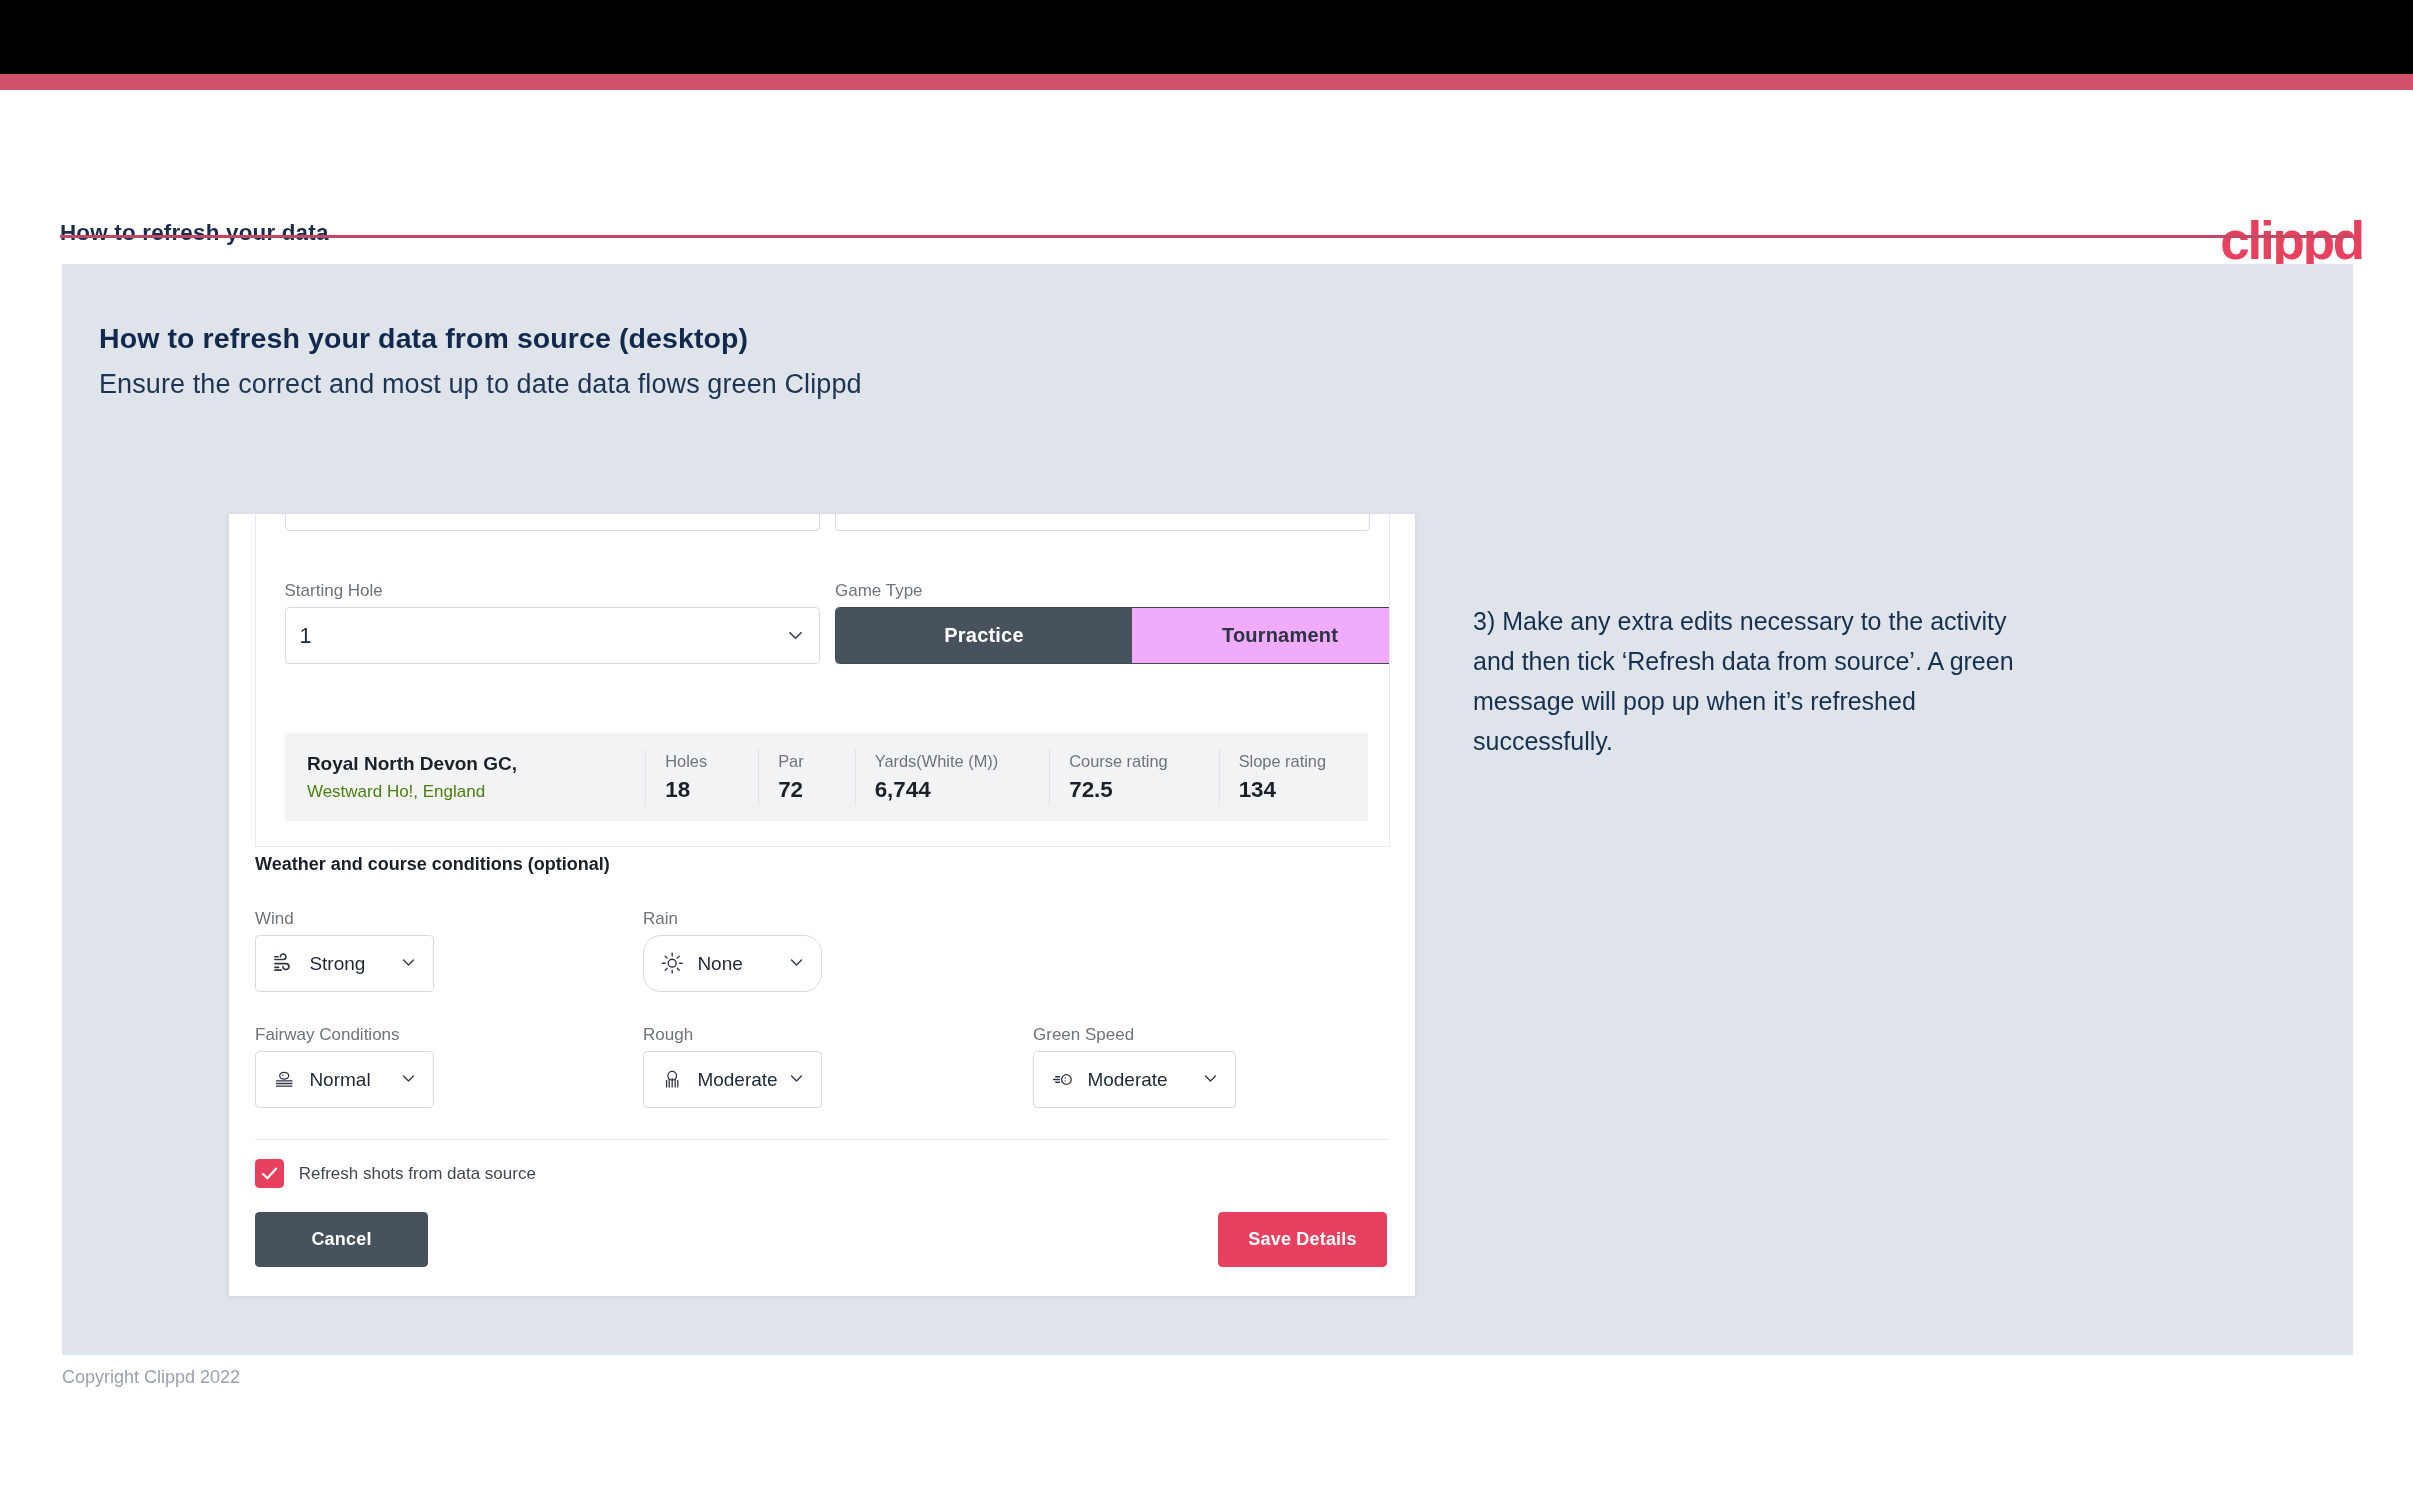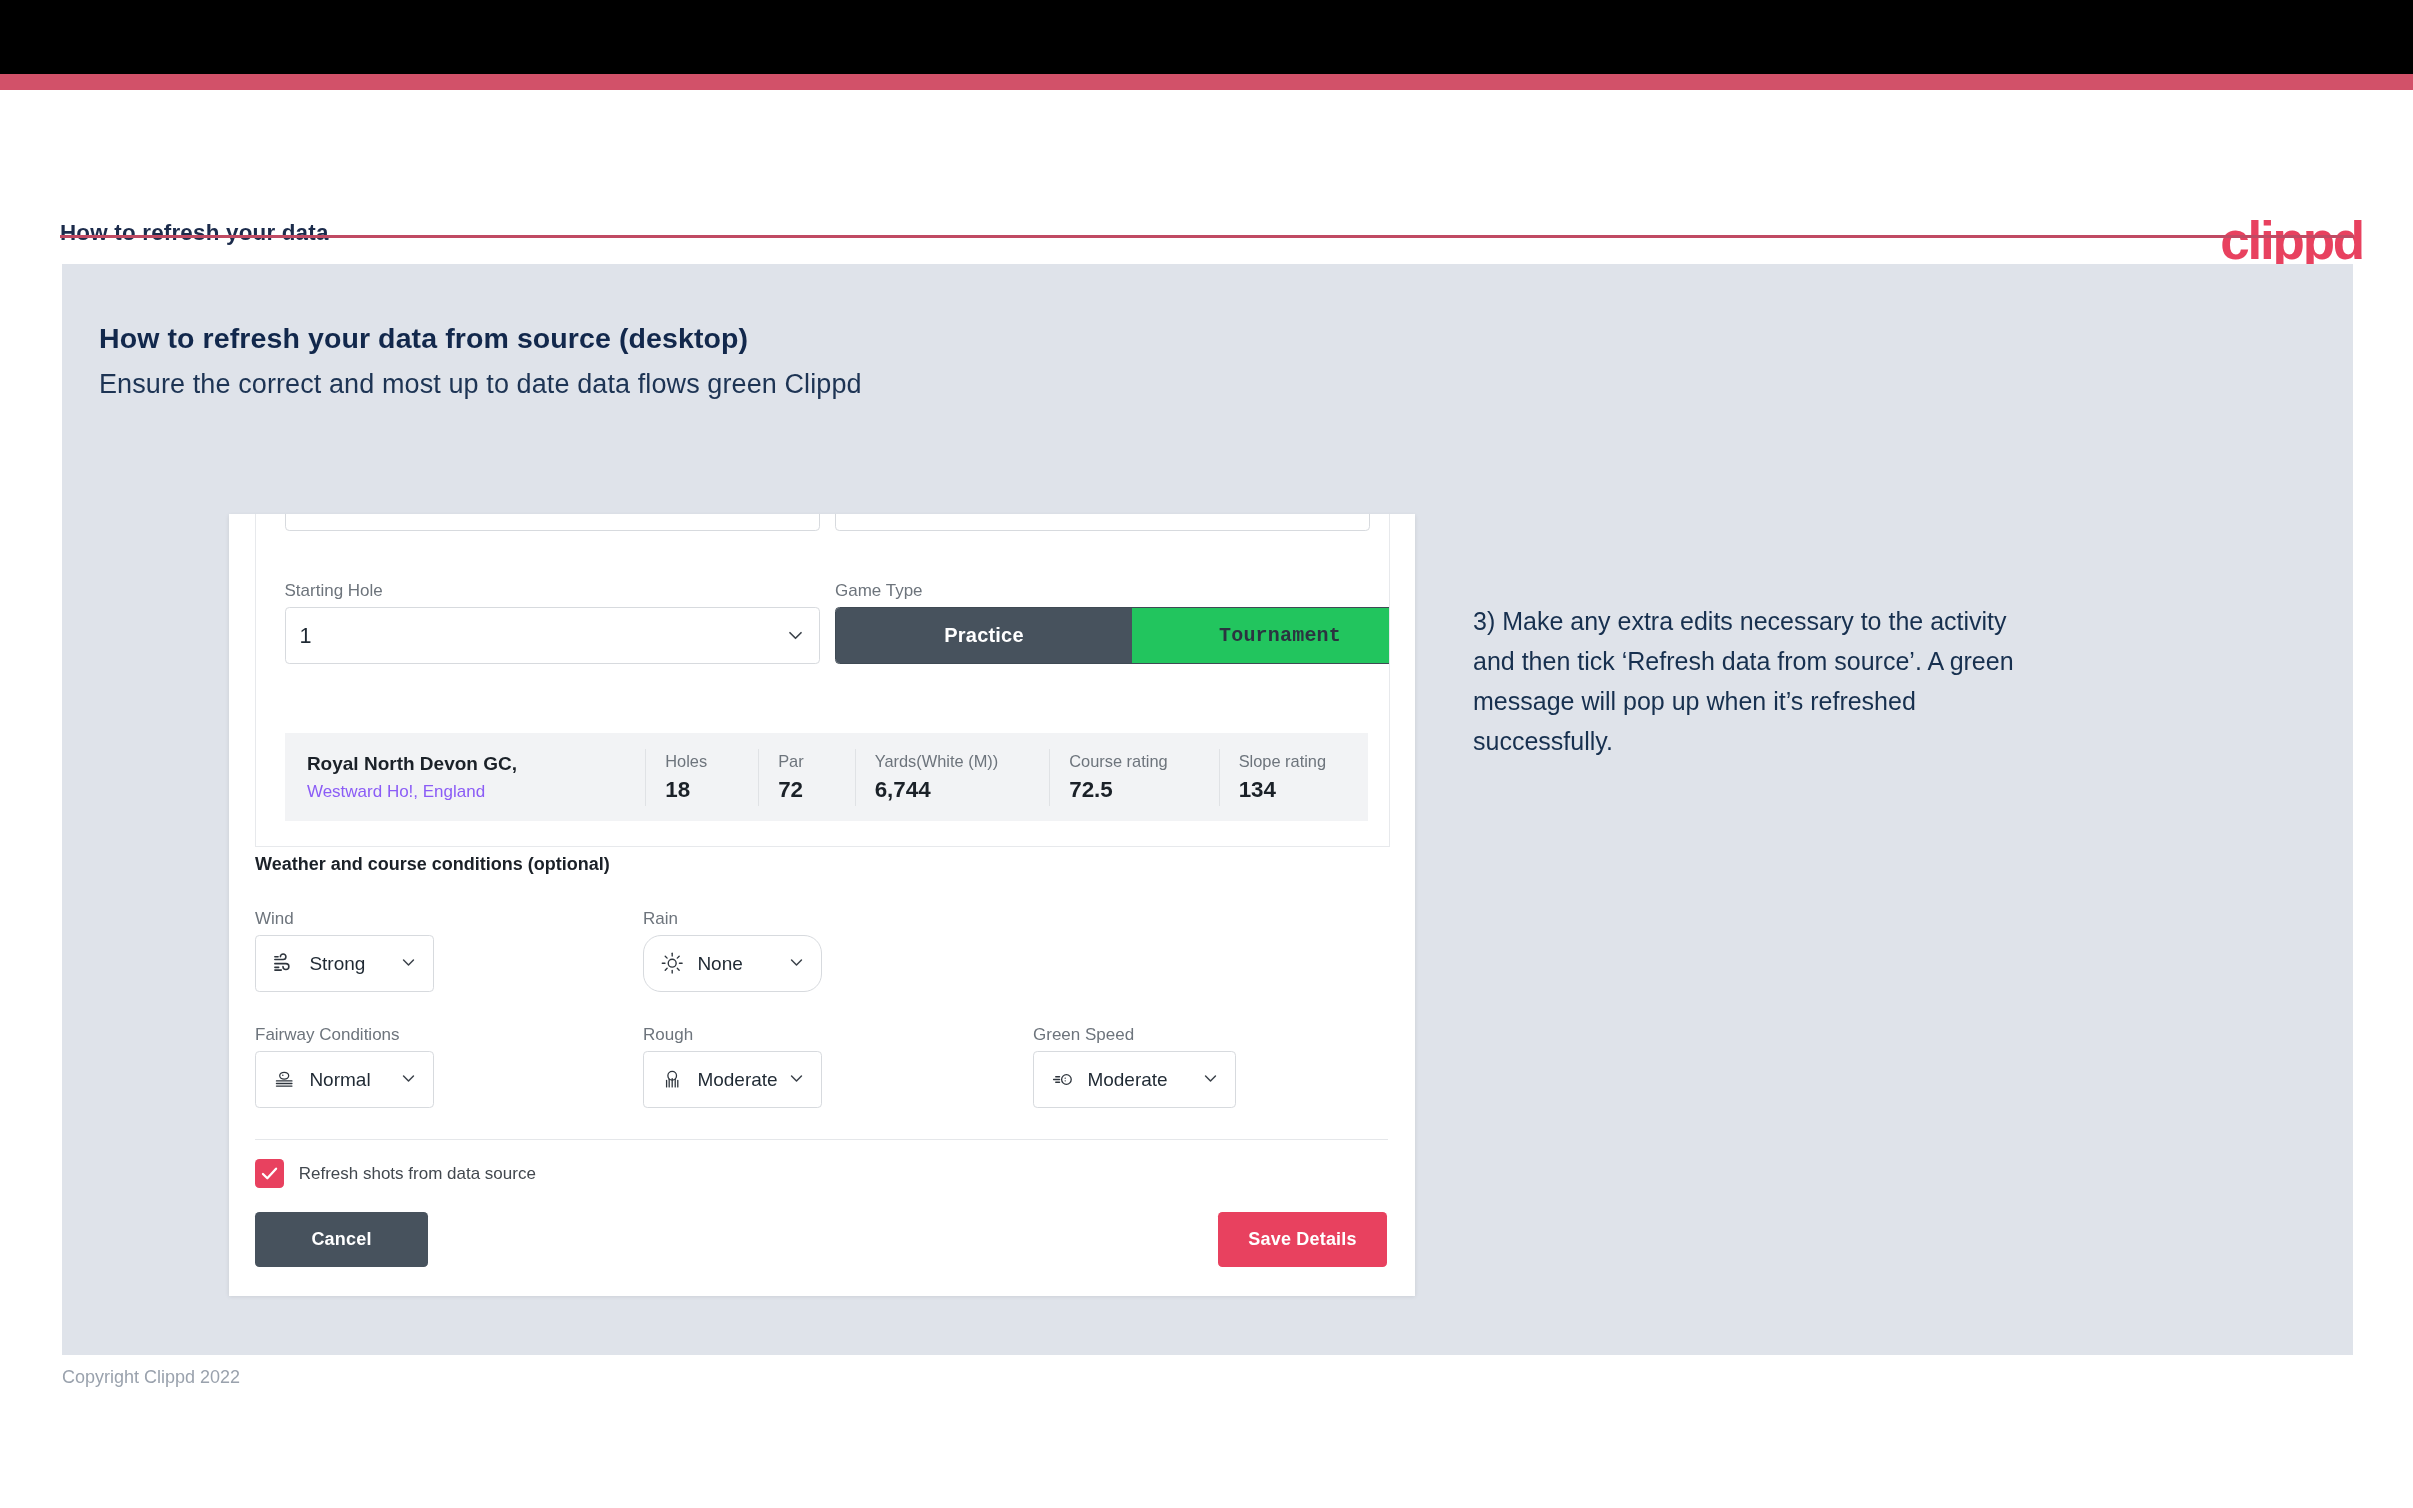--- a/index.html
+++ b/index.html
@@ -93,29 +93,29 @@
   
   .toggle {
     position:absolute; display:flex; height:57px;
     border-radius:4.3px; overflow:hidden; border:0.9px solid #3f4a54;
   }
   .toggle .seg {
     display:flex; align-items:center; justify-content:center;
     width:50%; font-size:20px; font-weight:600; letter-spacing:0.2px;
   }
   .toggle .seg.on  { background:#47525d; color:#ffffff; }
-  .toggle .seg.off { background:#22c55e; color:#2b3440;font-family:Liberation Mono, monospace; }
+  .toggle .seg.off { background:#f0abfc; color:#2b3440; }
 
   
   .course-strip {
     position:absolute; left:28.5px; top:219px; width:1083px; height:88px;
     background:#f2f3f5; display:flex; align-items:center; padding:0 22.4px;gap:32px;
   }
   .course-name { font-size:19px; font-weight:700; color:#1b2128; }
-  .course-loc  { font-size:17px; font-weight:400; color:#8b5cf6; margin-top:7px; }
+  .course-loc  { font-size:17px; font-weight:400; color:#4d7c0f; margin-top:7px; }
   .course-left { flex:1 1 auto; }
   .stat {
     height:57px; padding:0 19px; border-left:0.9px solid #e0e2e5;
     display:flex; flex-direction:column; align-items:flex-start; justify-content:center;
   }
   .stat-k { font-size:16.4px; color:#6d747c; }
   .stat-v { font-size:22.4px; color:#1b2128; font-weight:700; margin-top:6px; }
 
   
   .weather-head {

